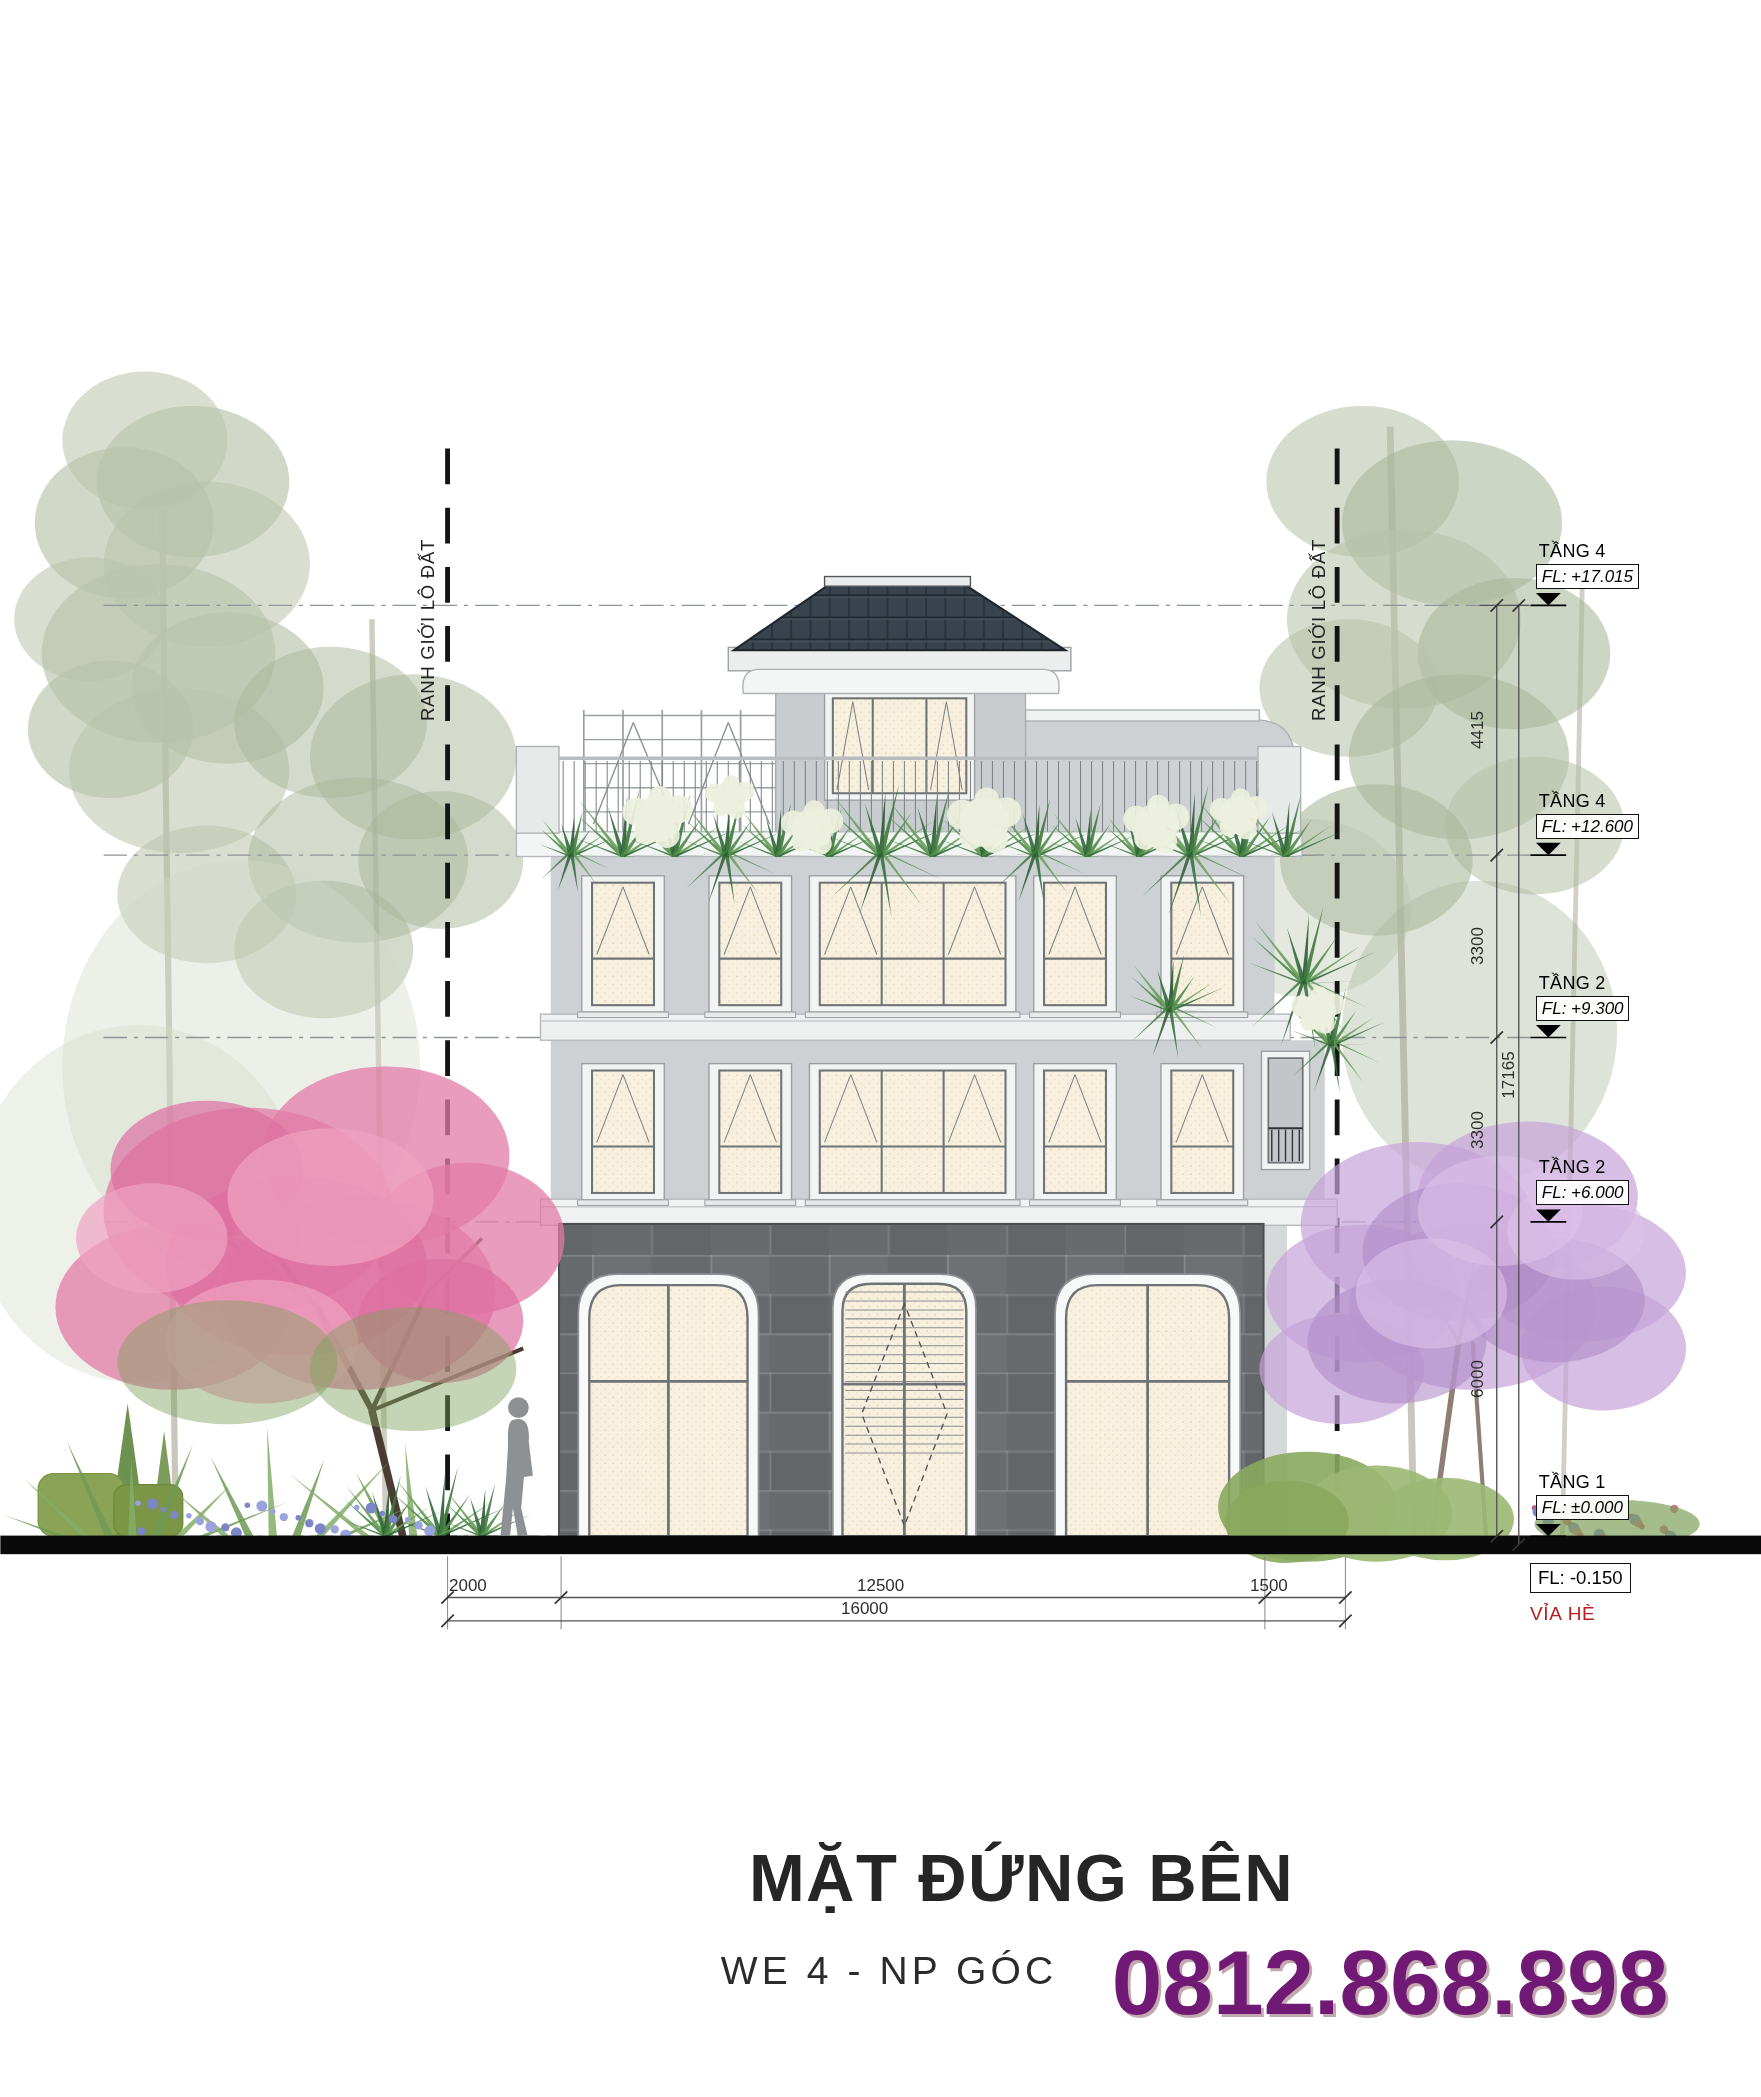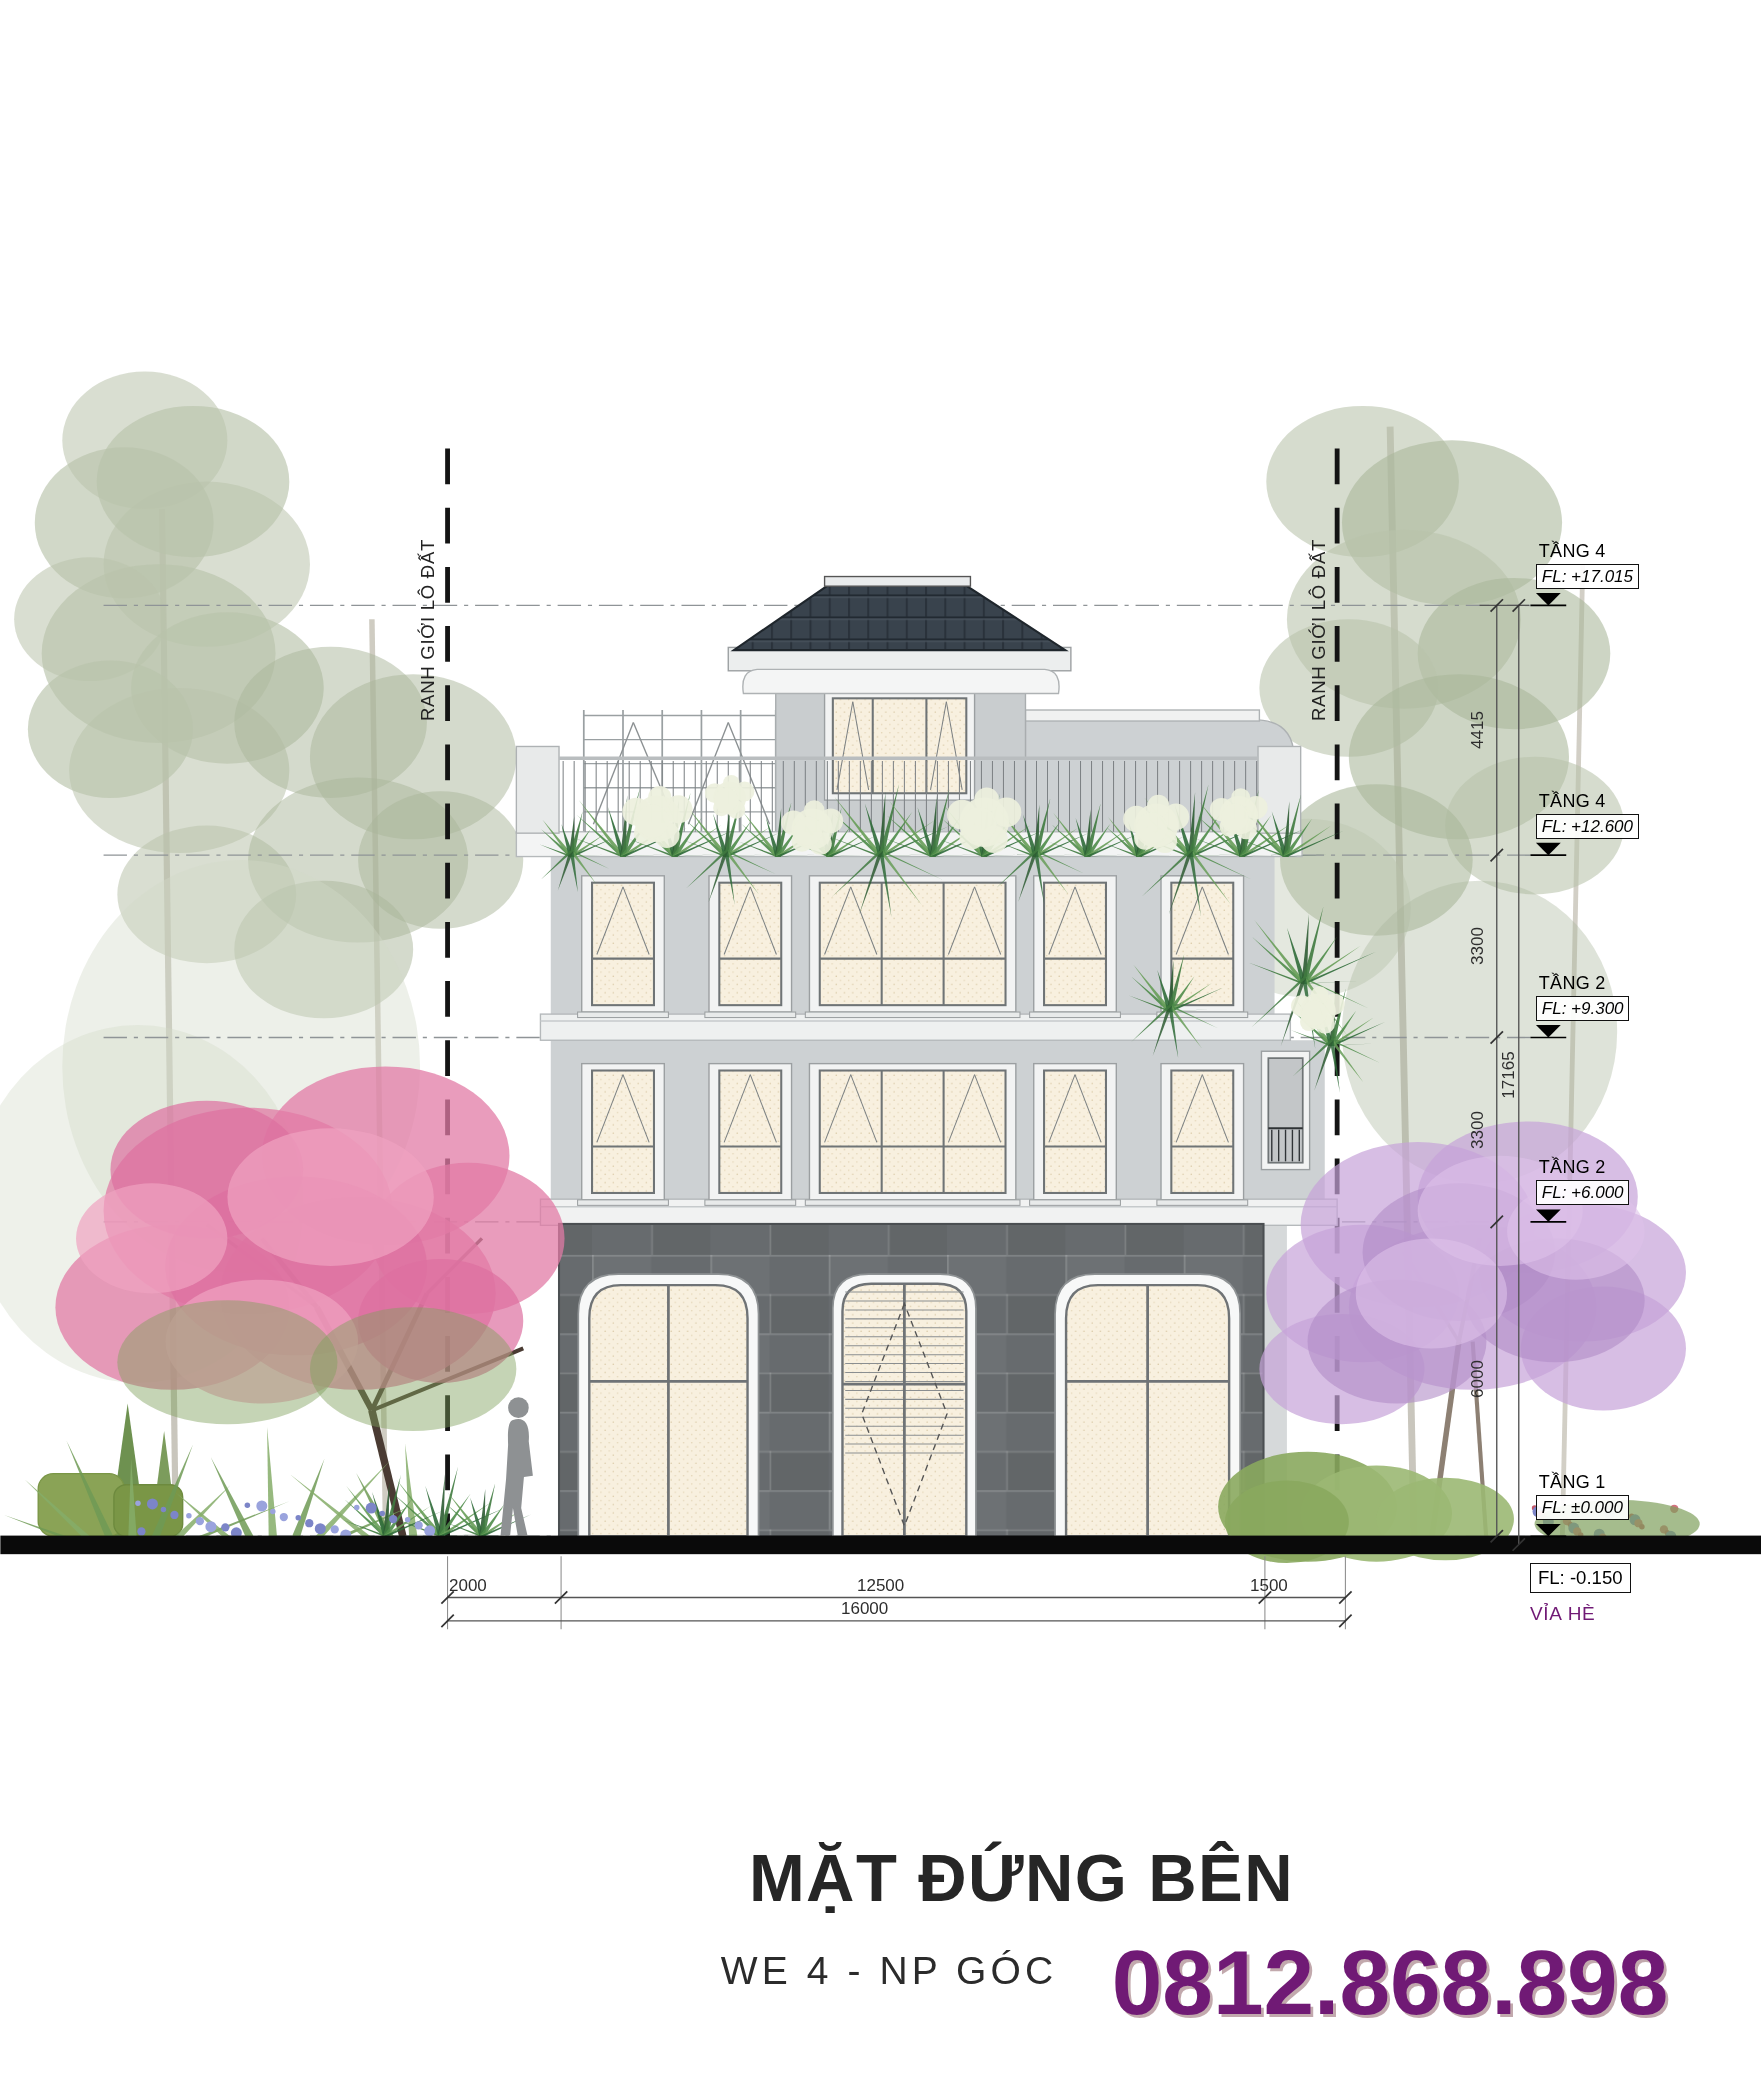--- a/index.html
+++ b/index.html
@@ -10,21 +10,21 @@
   .lvl-name{font-size:18px;letter-spacing:0.3px;margin:0 0 2.1px 2.8px;}
   .fl-box{display:inline-block;border:1.4px solid #111;background:rgba(255,255,255,.92);
           font-size:17px;line-height:23px;padding:0 4.8px;font-style:italic;}
   .vdim{position:absolute;width:138px;text-align:center;font-size:17px;color:#2e2e2e;
         transform:rotate(-90deg);}
   .hdim{position:absolute;width:95px;text-align:left;font-size:17px;color:#2e2e2e;}
   .boundary{position:absolute;width:323px;text-align:center;font-size:18.6px;color:#222;
             letter-spacing:0.7px;transform:rotate(-90deg);}
   .ground-fl{position:absolute;border:1.4px solid #111;background:rgba(255,255,255,.95);
              font-size:18.6px;line-height:27.5px;padding:0 6.9px;}
-  .ground-note{position:absolute;font-size:19px;color:#701a75;letter-spacing:0.7px;}
+  .ground-note{position:absolute;font-size:19px;color:#b91c1c;letter-spacing:0.7px;}
   .title{position:absolute;left:468px;top:1839px;width:826px;text-align:right;
          font-size:67px;font-weight:700;letter-spacing:1.4px;color:#262626;}
   .subtitle{position:absolute;left:545px;top:1949px;width:688px;text-align:center;
             font-size:39px;letter-spacing:4.1px;color:#2b2b2b;}
   .phone{position:absolute;left:1046px;top:1931px;width:688px;text-align:center;
          font-size:91px;font-weight:700;color:#701a75;
          text-shadow:2.8px 3.4px 0 rgba(80,10,20,.35);}
 </style>
 </head>
 <body>

